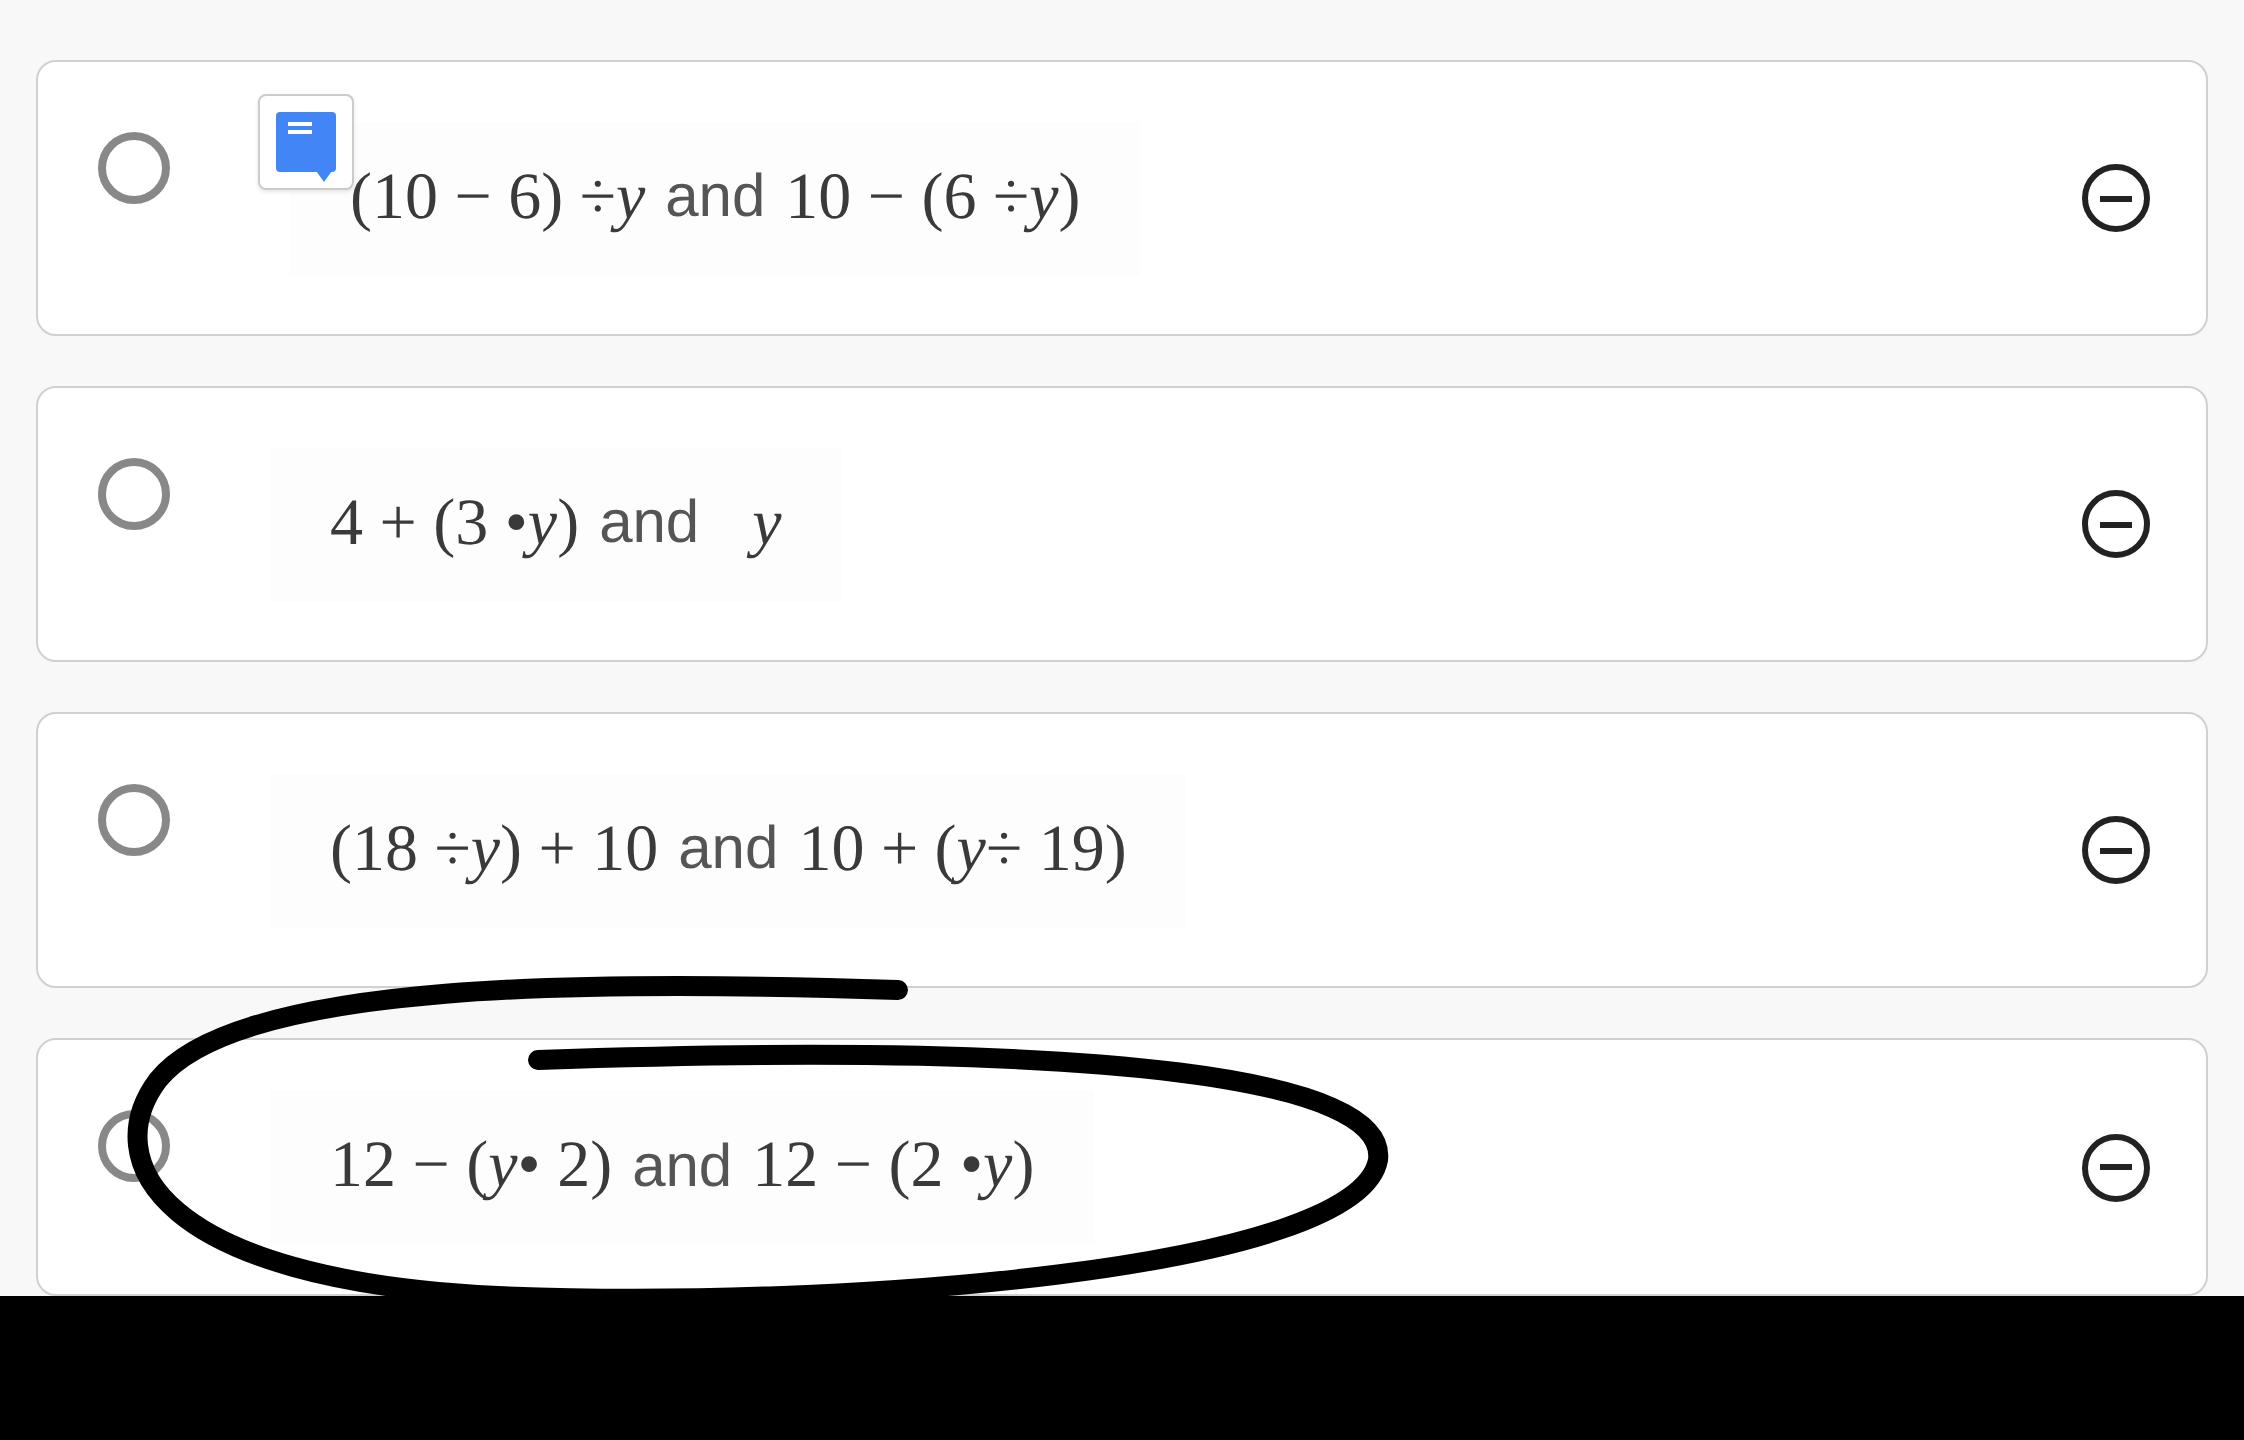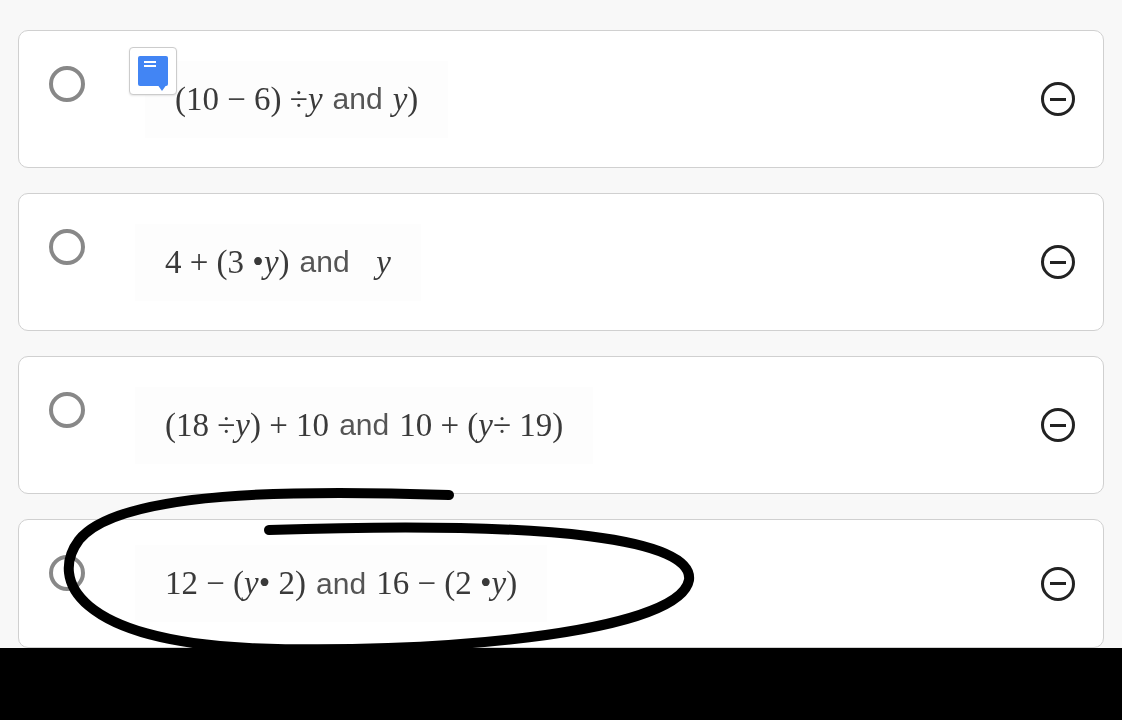--- a/index.html
+++ b/index.html
@@ -143,20 +143,21 @@
 
   <div class="option-card first-card">
     <div class="radio-circle"></div>
     <div class="translate-badge">
       <div class="translate-inner"></div>
     </div>
     <div class="expression-box">
       <span class="expr-part">(10 − 6) ÷ </span>
         <span class="expr-part italic">y</span>
       <span class="and-text"> and </span>
+      <span class="expr-part">10 − (6 ÷ </span>
         <span class="expr-part italic">y</span>
         <span class="expr-part">)</span>
     </div>
     <div class="remove-btn"></div>
   </div>
 
   <div class="option-card">
     <div class="radio-circle"></div>
     <div class="expression-box">
       <span class="expr-part">4 + (3 • </span>
@@ -184,21 +185,21 @@
     <div class="remove-btn"></div>
   </div>
 
   <div class="option-card" style="margin-bottom:0; min-height:128px;">
     <div class="radio-circle"></div>
     <div class="expression-box">
       <span class="expr-part">12 − (</span>
         <span class="expr-part italic">y</span>
         <span class="expr-part"> • 2)</span>
       <span class="and-text"> and </span>
-      <span class="expr-part">16 − (2 • </span>
+      <span class="expr-part">12 − (2 • </span>
         <span class="expr-part italic">y</span>
         <span class="expr-part">)</span>
     </div>
     <div class="remove-btn"></div>
     <svg class="annotation-overlay" style="left:-20px; top:-40px;" width="720" height="180" viewBox="0 0 720 180">
       <path d="M 450 15 
                C 300 10, 120 10, 80 60 
                C 50 100, 80 160, 250 168 
                C 420 175, 680 155, 690 100 
                C 695 60, 560 40, 270 50" stroke="#000000" stroke-width="10" fill="none" stroke-linecap="round"></path>

